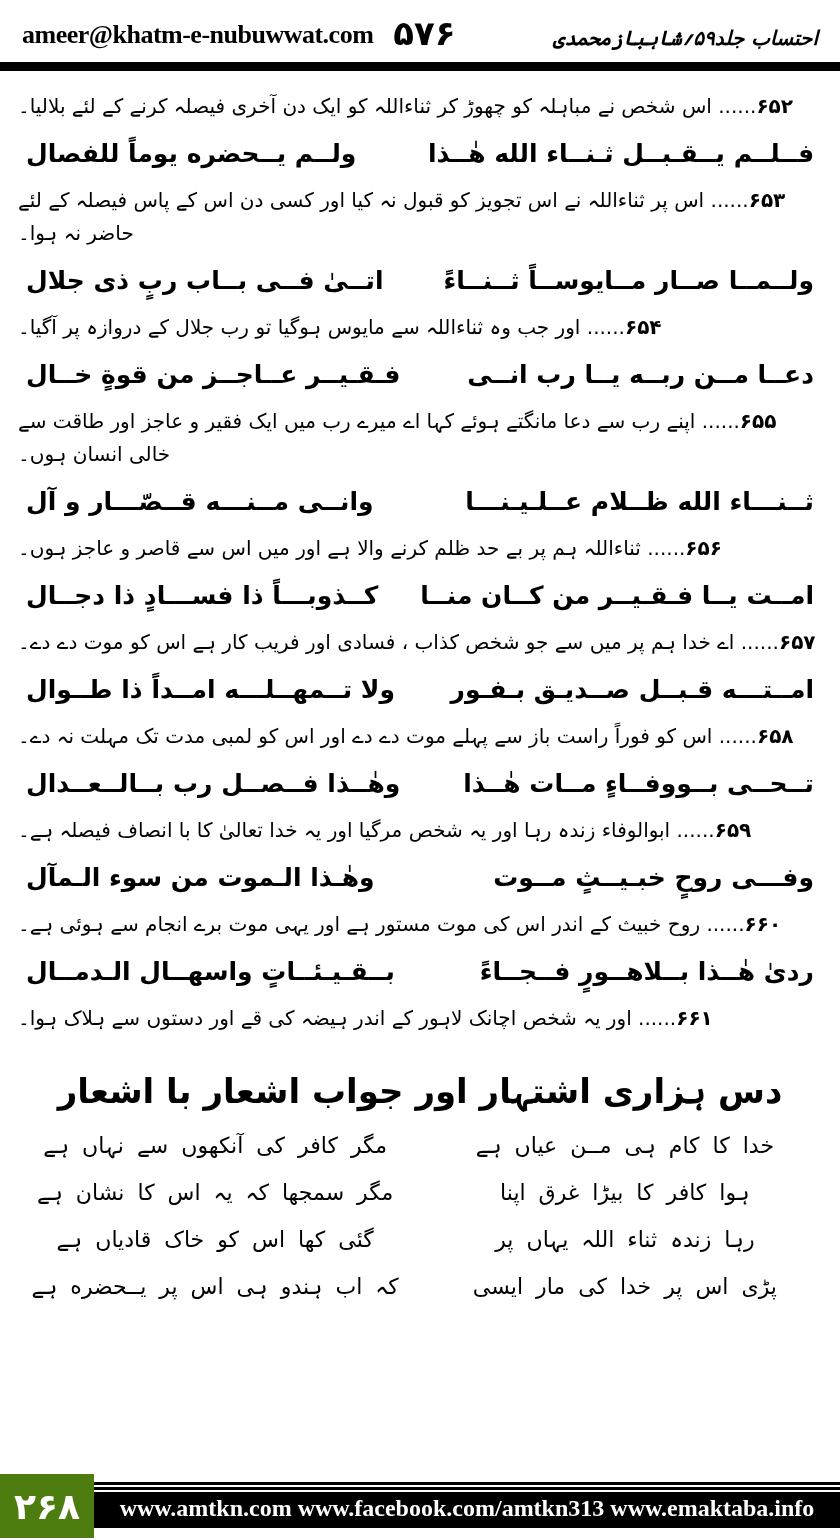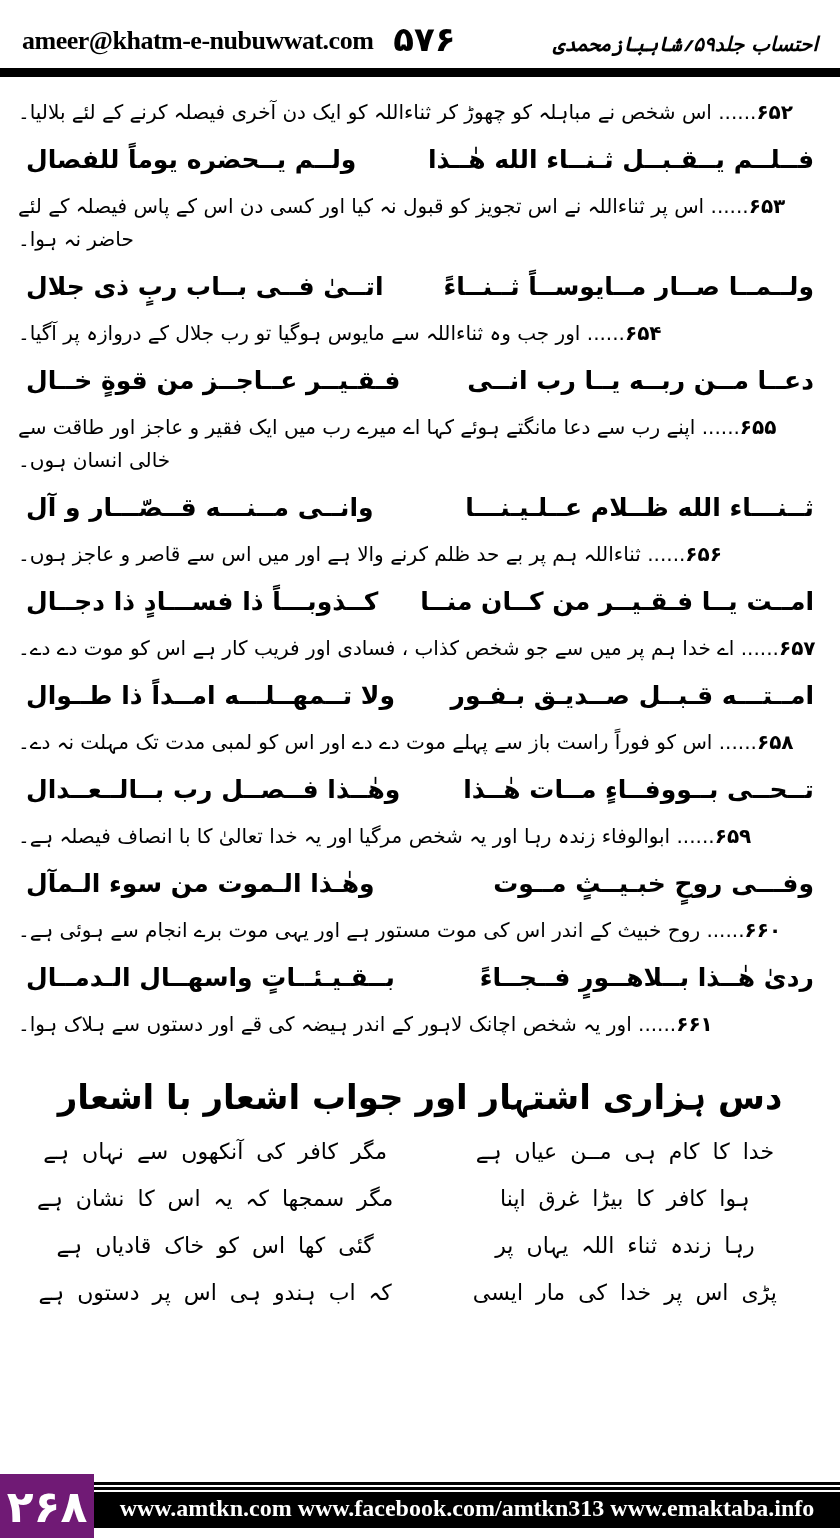--- a/index.html
+++ b/index.html
@@ -5,21 +5,21 @@
   html,body{margin:0;padding:0;}
   body{
     width:840px;height:1540px;
     background:#ffffff;color:#000000;
     font-family:"DejaVu Sans", sans-serif;
     position:relative;overflow:hidden;
   }
   
   .header{
     display:flex;align-items:flex-end;
-    padding:22px 22px 4px 22px;
+    padding:16px 22px 4px 22px;
   }
   .email{
     font-family:"Liberation Serif", serif;
     font-weight:bold;font-size:26px;letter-spacing:-0.5px;
   }
   .pgnum-top{
     font-size:34px;font-weight:bold;margin-left:20px;line-height:1;
   }
   .book-title{
     margin-left:auto;font-size:20px;font-weight:bold;direction:rtl;font-style:italic;
@@ -47,23 +47,23 @@
   .poem{direction:rtl;padding:0 26px;}
   .poem-row{
     display:flex;justify-content:space-between;align-items:baseline;
     font-size:22px;margin:22px 0;
   }
   .poem-row .hemi{width:48%;text-align:center;word-spacing:6px;}
   
   .footer{position:absolute;left:0;right:0;bottom:4px;height:62px;}
   .footer-box{
     position:absolute;left:0;top:0;width:94px;height:64px;
-    background:#701a75;color:#fff;
+    background:#4d7c0f;color:#fff;
     display:flex;align-items:center;justify-content:center;
-    font-size:44px;font-weight:bold;
+    font-size:36px;font-weight:bold;
   }
   .footer-bar{
     position:absolute;left:94px;right:0;top:8px;height:46px;
     background:#000;color:#fff;
   }
   .bar-line{position:absolute;left:0;right:0;height:2px;background:#fff;}
   .bar-line.l1{top:3px;}
   .bar-line.l2{top:8px;}
   .footer-urls{
     position:absolute;left:0;right:0;top:13px;
@@ -162,21 +162,21 @@
   <div class="poem-row">
     <span class="hemi">ہوا کافر کا بیڑا غرق اپنا</span>
     <span class="hemi">مگر سمجھا کہ یہ اس کا نشان ہے</span>
   </div>
   <div class="poem-row">
     <span class="hemi">رہا زندہ ثناء اللہ یہاں پر</span>
     <span class="hemi">گئی کھا اس کو خاک قادیاں ہے</span>
   </div>
   <div class="poem-row">
     <span class="hemi">پڑی اس پر خدا کی مار ایسی</span>
-    <span class="hemi">کہ اب ہندو ہی اس پر دستوں ہے</span>
+    <span class="hemi">کہ اب ہندو ہی اس پر يــحضره ہے</span>
   </div>
 </div>
 
 <div class="footer">
   <div class="footer-box">۲۶۸</div>
   <div class="footer-bar">
     <div class="bar-line l1"></div>
     <div class="bar-line l2"></div>
     <div class="footer-urls">www.amtkn.com www.facebook.com/amtkn313 www.emaktaba.info</div>
   </div>

